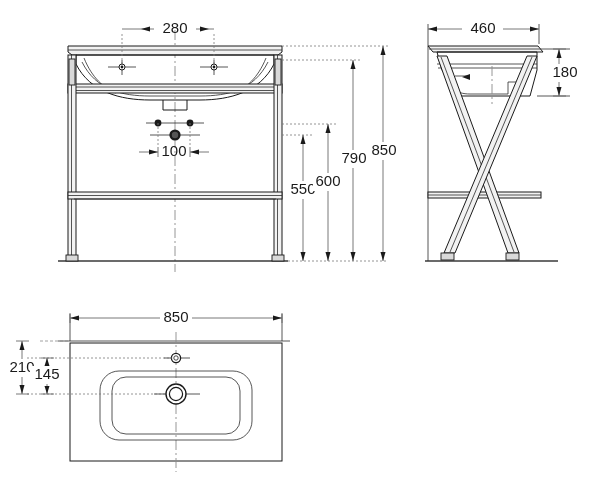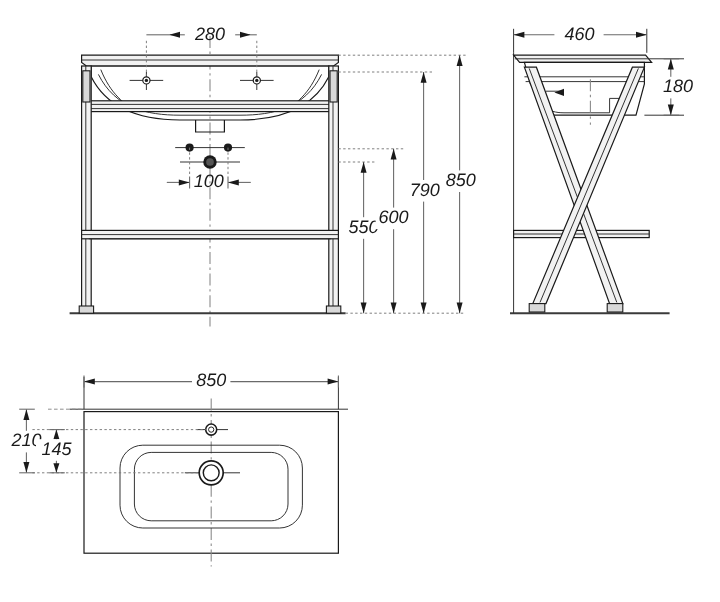--- a/index.html
+++ b/index.html
@@ -9,21 +9,20 @@
   }
   body {
     font-family: "Liberation Sans", sans-serif;
   }
   #sheet {
     position: relative;
     width: 600px;
     height: 502px;
     background: #ffffff;
     overflow: hidden;
-    font-style: italic;
   }
   #sheet svg {
     display: block;
   }
   text {
     font-family: "Liberation Sans", sans-serif;
     fill: #1a1a1a;
   }
   .dimtext {
     font-size: 15px;

